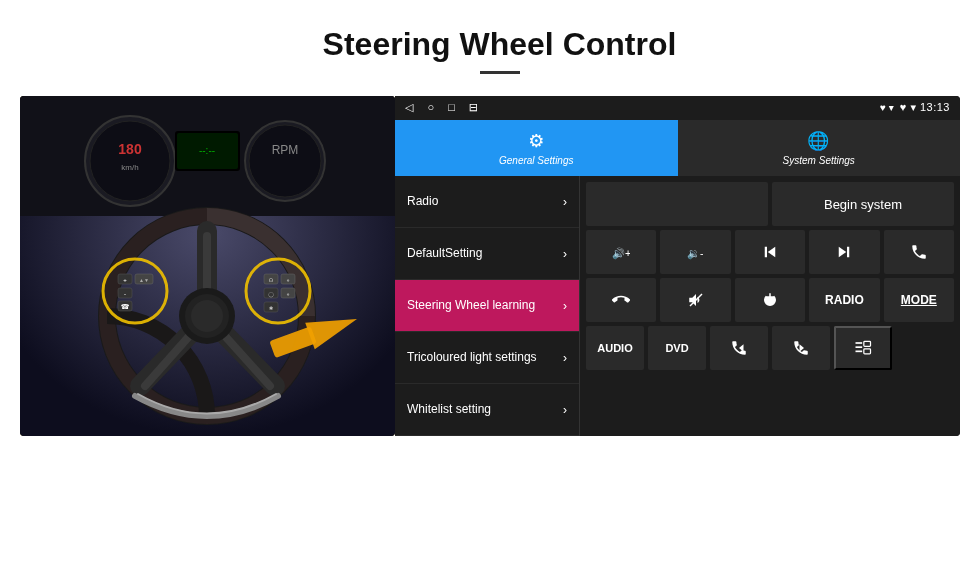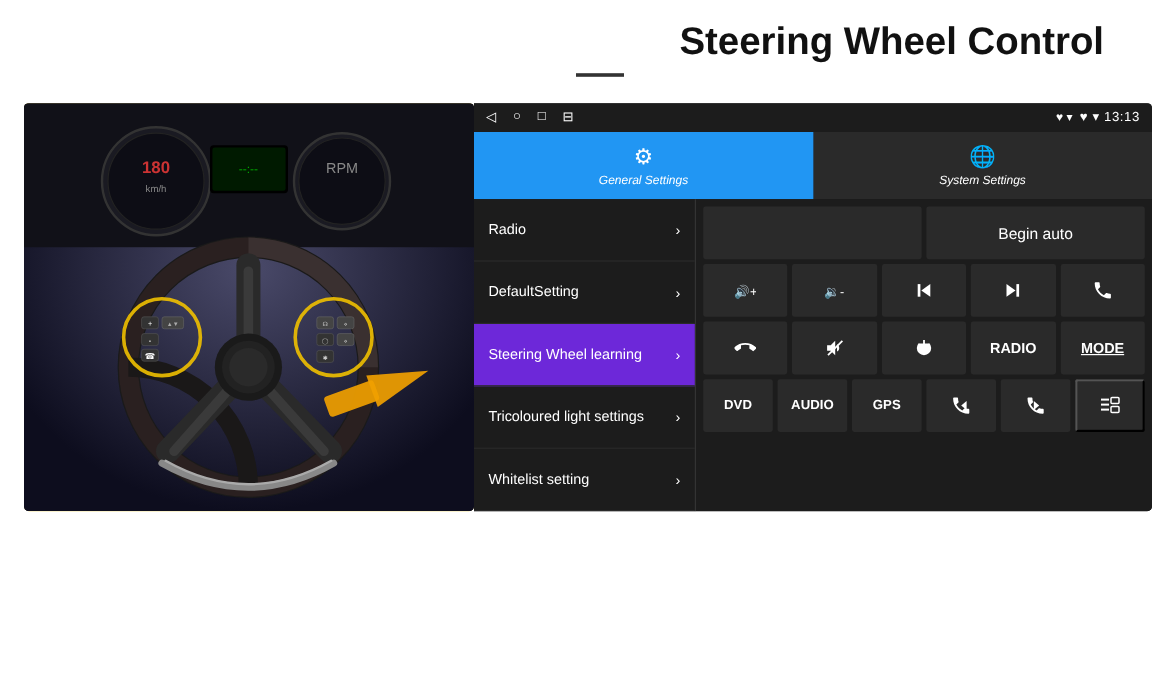--- a/index.html
+++ b/index.html
@@ -4,22 +4,22 @@
   <style>
     * { box-sizing: border-box; margin: 0; padding: 0; }
     body {
       font-family: Arial, sans-serif;
       background: #fff;
       width: 980px;
       min-height: 562px;
       overflow: hidden;
     }
     .page-header {
-      text-align: right;
-      padding: 16px 60px 10px;
+      text-align: center;
+      padding: 26px 60px 10px;
       margin-left: 19px;
     }
     .page-title {
       font-size: 32px;
       font-weight: 900;
       color: #111;
       margin-bottom: 8px;
     }
     .title-divider {
       width: 40px;
@@ -138,21 +138,21 @@
     .menu-item {
       display: flex;
       align-items: center;
       justify-content: space-between;
       padding: 0 12px;
       height: 52px;
       border-bottom: 1px solid #2a2a2a;
       cursor: pointer;
     }
     .menu-item.active-menu {
-      background: #6d28d9;
+      background: #be185d;
     }
     .menu-item-label {
       font-size: 12px;
       color: #fff;
       line-height: 1.3;
       text-align: left;
     }
     .menu-chevron {
       color: #fff;
       font-size: 12px;
@@ -387,21 +387,21 @@
         <div class="menu-item">
           <span class="menu-item-label">Whitelist setting</span>
           <span class="menu-chevron">›</span>
         </div>
       </div>
 
       <div class="controls-column">
 
         <div class="control-row">
           <div class="control-empty"></div>
-          <button class="control-btn btn-begin-learn">Begin auto</button>
+          <button class="control-btn btn-begin-learn">Begin system</button>
         </div>
 
         <div class="ctrl-grid">
           <button class="ctrl-cell">
             <svg viewBox="0 0 24 24">
                 <text y="18" font-size="14" fill="white">🔊+</text>
               </svg>
           </button>
           <button class="ctrl-cell">
             <svg viewBox="0 0 24 24">
@@ -443,23 +443,22 @@
             <svg viewBox="0 0 24 24" fill="none" stroke="white" stroke-width="2">
                 <path d="M12 3v6"></path>
                 <path d="M7.05 7.05A7 7 0 1 0 16.95 7.05"></path>
               </svg>
           </button>
           <button class="ctrl-cell" style="font-size:12px; font-weight:bold;">RADIO</button>
           <button class="ctrl-cell" style="font-size:12px; font-weight:bold;text-decoration:underline;">MODE</button>
         </div>
 
         <div class="ctrl-grid-3">
+          <button class="ctrl-cell" style="font-size:11px; font-weight:bold;">AUDIO</button>
           <button class="ctrl-cell" style="font-size:11px; font-weight:bold;">DVD</button>
-          <button class="ctrl-cell" style="font-size:11px; font-weight:bold;">AUDIO</button>
-          <button class="ctrl-cell" style="font-size:11px; font-weight:bold;">GPS</button>
           <button class="ctrl-cell">
             <svg viewBox="0 0 24 24" fill="white" width="20" height="20">
                 <path d="M6.6,10.8c1.4,2.8,3.8,5.2,6.6,6.6l2.2-2.2c0.3-0.3,0.7-0.4,1-0.2c1.1,0.4,2.3,0.6,3.6,0.6c0.6,0,1,0.4,1,1V20c0,0.6-0.4,1-1,1C10.6,21,3,13.4,3,4c0-0.6,0.4-1,1-1h3.5C8,3,8.5,3.4,8.5,4c0,1.3,0.2,2.5,0.6,3.6c0.1,0.3,0,0.7-0.2,1L6.6,10.8z"></path>
                 <polygon points="18,7 12,12 18,17" fill="white"></polygon>
               </svg>
           </button>
           <button class="ctrl-cell">
             <svg viewBox="0 0 24 24" fill="white" width="20" height="20">
                 <path d="M6.6,10.8c1.4,2.8,3.8,5.2,6.6,6.6l2.2-2.2c0.3-0.3,0.7-0.4,1-0.2c1.1,0.4,2.3,0.6,3.6,0.6c0.6,0,1,0.4,1,1V20c0,0.6-0.4,1-1,1C10.6,21,3,13.4,3,4c0-0.6,0.4-1,1-1h3.5C8,3,8.5,3.4,8.5,4c0,1.3,0.2,2.5,0.6,3.6c0.1,0.3,0,0.7-0.2,1L6.6,10.8z"></path>
                 <polygon points="10,7 16,12 10,17" fill="white"></polygon>

